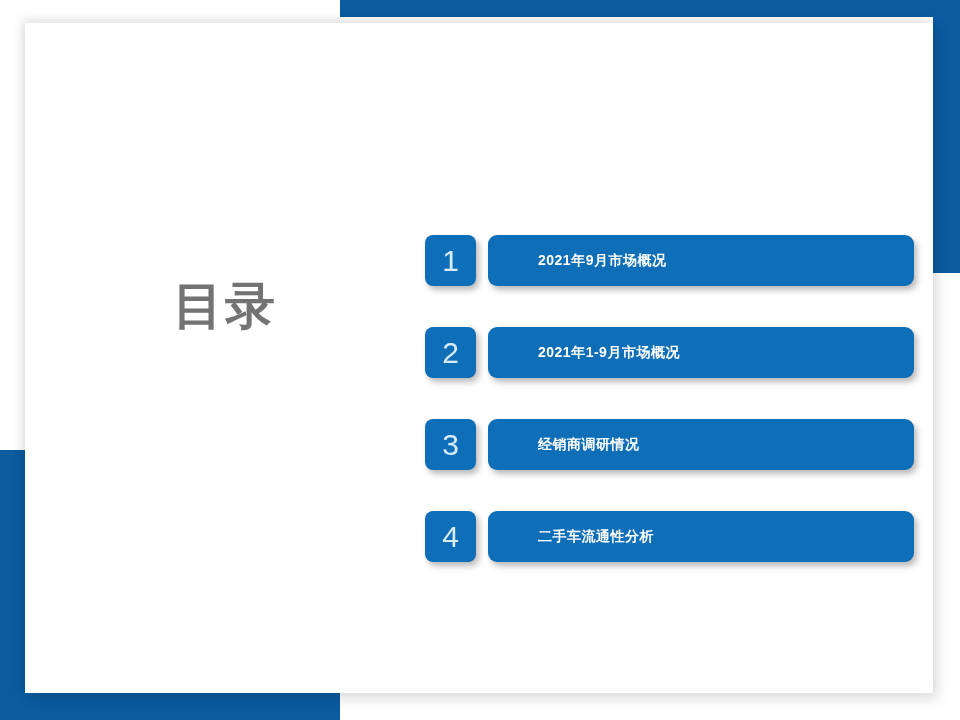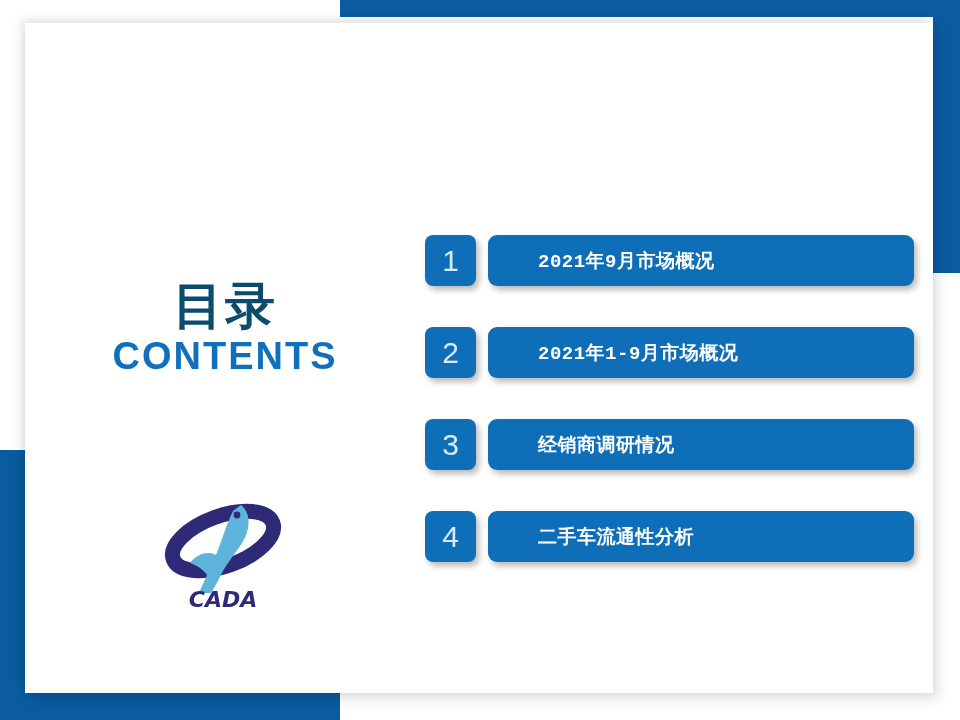--- a/index.html
+++ b/index.html
@@ -69,21 +69,21 @@
     position: absolute;
     left: 40px;
     top: 258px;
     width: 320px;
     text-align: center;
   }
   .title-cn {
     font-family: "DejaVu Sans", "Liberation Sans", sans-serif;
     font-size: 50px;
     font-weight: 700;
-    color: #0c4a6e;
+    color: #737373;
     letter-spacing: 2px;
     line-height: 1.0;
   }
   .title-en {
     font-family: "Liberation Sans", "DejaVu Sans", sans-serif;
     font-size: 38px;
     font-weight: 700;
     color: #1070bc;
     letter-spacing: 2px;
     line-height: 1.12;
@@ -139,22 +139,22 @@
     top: 0;
     width: 426px;
     height: 51px;
     background: #0f6eb8;
     border-radius: 9px;
     box-shadow: 3px 4px 6px rgba(0,0,0,0.28);
     display: flex;
     align-items: center;
   }
   .bar-label {
-    font-family: Liberation Mono, monospace;
-    font-size: 19px;
+    font-family: Liberation Sans, sans-serif;
+    font-size: 14px;
     font-weight: 700;
     color: #ffffff;
     margin-left: 50px;
     letter-spacing: 0.5px;
     white-space: nowrap;
   }
 </style>
 </head>
 <body>
 
@@ -162,38 +162,22 @@
 
   <div class="band band-top-right"></div>
   <div class="band band-right"></div>
   <div class="band band-left"></div>
   <div class="band band-bottom"></div>
 
   <div class="card">
 
     <div class="title-block">
       <div class="title-cn">目录</div>
-      <div class="title-en">CONTENTS</div>
     </div>
 
-    <div class="logo">
-      <svg viewBox="0 0 120 122" width="120" height="122" xmlns="http://www.w3.org/2000/svg">
-
-        <g transform="rotate(-20 60 52)">
-          <ellipse cx="60" cy="52" rx="53" ry="25" fill="none" stroke="#2e2a78" stroke-width="15"></ellipse>
-        </g>
-
-        <path d="M78 16 C88 24 88 40 79 54 C72 65 62 76 55 92
-                 L48 104 L36 104 L44 86 C40 80 33 76 27 74
-                 C35 64 45 62 53 66 C58 54 64 34 70 22 Z" fill="#5fb4dd"></path>
-        <circle cx="74" cy="26" r="3.4" fill="#2e2a78"></circle>
-
-        <text x="60" y="118" text-anchor="middle" font-family="DejaVu Sans, sans-serif" font-size="22" font-weight="700" font-style="italic" fill="#2e2a78">CADA</text>
-      </svg>
-    </div>
 
     <div class="toc">
 
       <div class="toc-row">
         <div class="num-box">
           <span>1</span>
         </div>
         <div class="bar">
           <span class="bar-label">2021年9月市场概况</span>
         </div>

